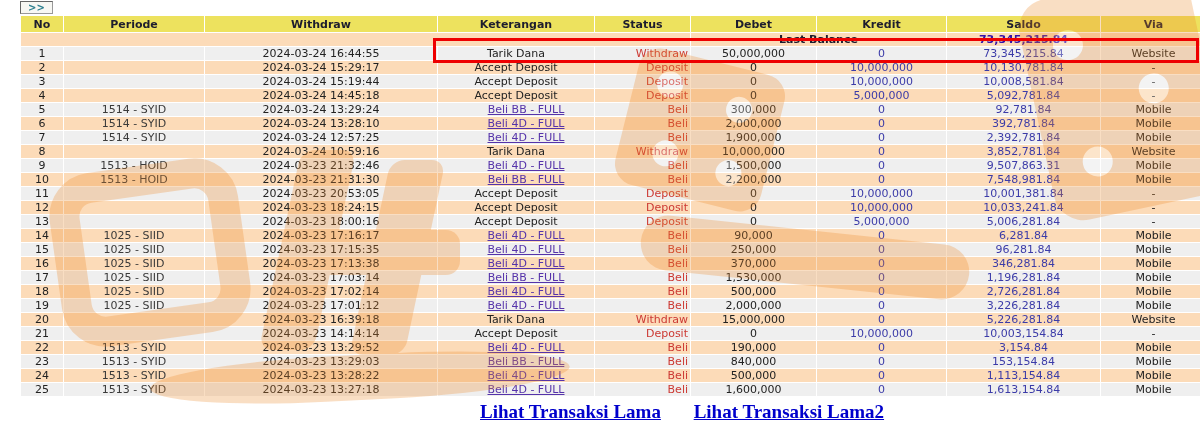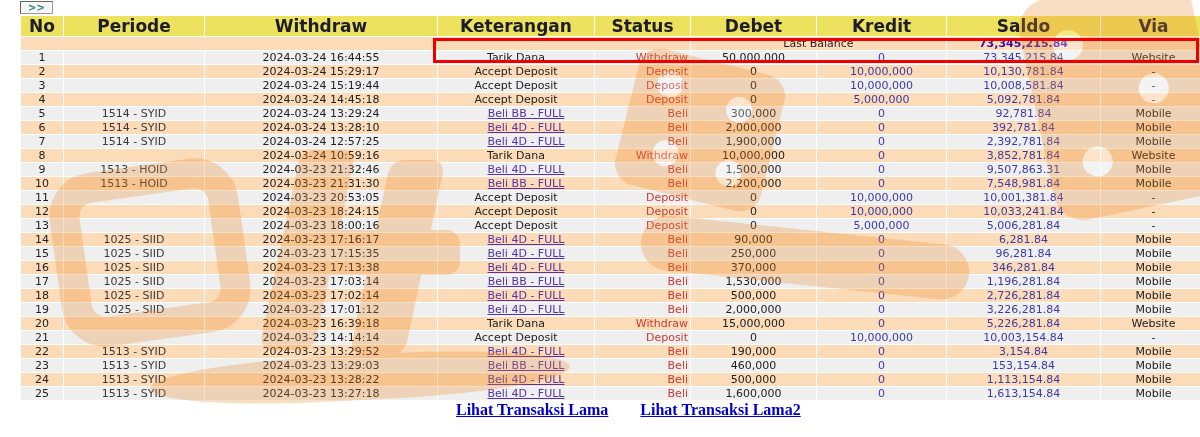--- a/index.html
+++ b/index.html
@@ -21,45 +21,45 @@
     background:#f7f7f3;padding:0 7px;height:13px;line-height:11px;
     font-size:10px;font-weight:bold;color:#2E7F8F;text-decoration:none;
   }
   
   table{
     position:absolute;left:20px;top:15px;width:1177px;table-layout:fixed;
     border-collapse:separate;border-spacing:1px;font-size:11px;
   }
   th{
     background:var(--header-bg);color:#1d1d2e;font-weight:bold;height:16px;
-    font-size:17px;padding:0;text-align:center;white-space:nowrap;overflow:hidden;
+    font-size:11px;padding:0;text-align:center;white-space:nowrap;overflow:hidden;
   }
   td{
     height:13px;line-height:12px;padding:0 2px;text-align:center;
     white-space:nowrap;overflow:hidden;
   }
   tr.odd  td{background:var(--row-bg);}
   tr.even td{background:var(--row-alt-bg);}
   tr.lb-row td{background:var(--row-alt-bg);}
-  .lb-label{font-weight:normal;color:#1d1d2e;}
+  .lb-label{font-weight:bold;color:#1d1d2e;}
   .lb-value{font-weight:bold;color:var(--balance-text);}
   .c-status{color:var(--status-text);text-align:right;}
   .c-kredit,.c-saldo{color:var(--amount-text);}
   .c-periode{color:#3a3a3a;}
   a.ket-link{color:var(--link-text);margin-left:20px;}
   
   .highlight-box{
     position:absolute;left:433px;top:38px;width:766px;height:25px;
     border:3px solid var(--highlight-border);z-index:10;pointer-events:none;
   }
   
   .footer{
-    position:absolute;left:456px;top:401px;
+    position:absolute;left:480px;top:401px;
     font-family:"Liberation Serif","DejaVu Serif",serif;
-    font-weight:bold;font-size:16px;
+    font-weight:bold;font-size:19px;
   }
   .footer a{color:var(--footer-link);text-decoration:underline;margin-right:28px;}
   
   .watermark{position:absolute;left:0;top:0;width:1200px;height:437px;pointer-events:none;z-index:5;opacity:.28;}
   .wm{position:absolute;background:var(--watermark);}
   .wm-ring{background:transparent;border:30px solid var(--watermark);border-radius:44px;}
   .wm-dot{position:absolute;background:#fff;border-radius:50%;}
   .wm-bar{border-radius:14px;}
 </style>
 </head>
@@ -362,21 +362,21 @@
     <td class="c-kredit">0</td>
     <td class="c-saldo">3,154.84</td>
     <td class="c-via">Mobile</td>
   </tr>
       <tr class="odd">
     <td class="c-no">23</td>
     <td class="c-periode">1513 - SYID</td>
     <td class="c-tanggal">2024-03-23 13:29:03</td>
     <td class="c-ket"><a href="#" class="ket-link">Beli BB - FULL</a></td>
     <td class="c-status">Beli</td>
-    <td class="c-debet">460,000</td>
+    <td class="c-debet">840,000</td>
     <td class="c-kredit">0</td>
     <td class="c-saldo">153,154.84</td>
     <td class="c-via">Mobile</td>
   </tr>
       <tr class="even">
     <td class="c-no">24</td>
     <td class="c-periode">1513 - SYID</td>
     <td class="c-tanggal">2024-03-23 13:28:22</td>
     <td class="c-ket"><a href="#" class="ket-link">Beli 4D - FULL</a></td>
     <td class="c-status">Beli</td>

